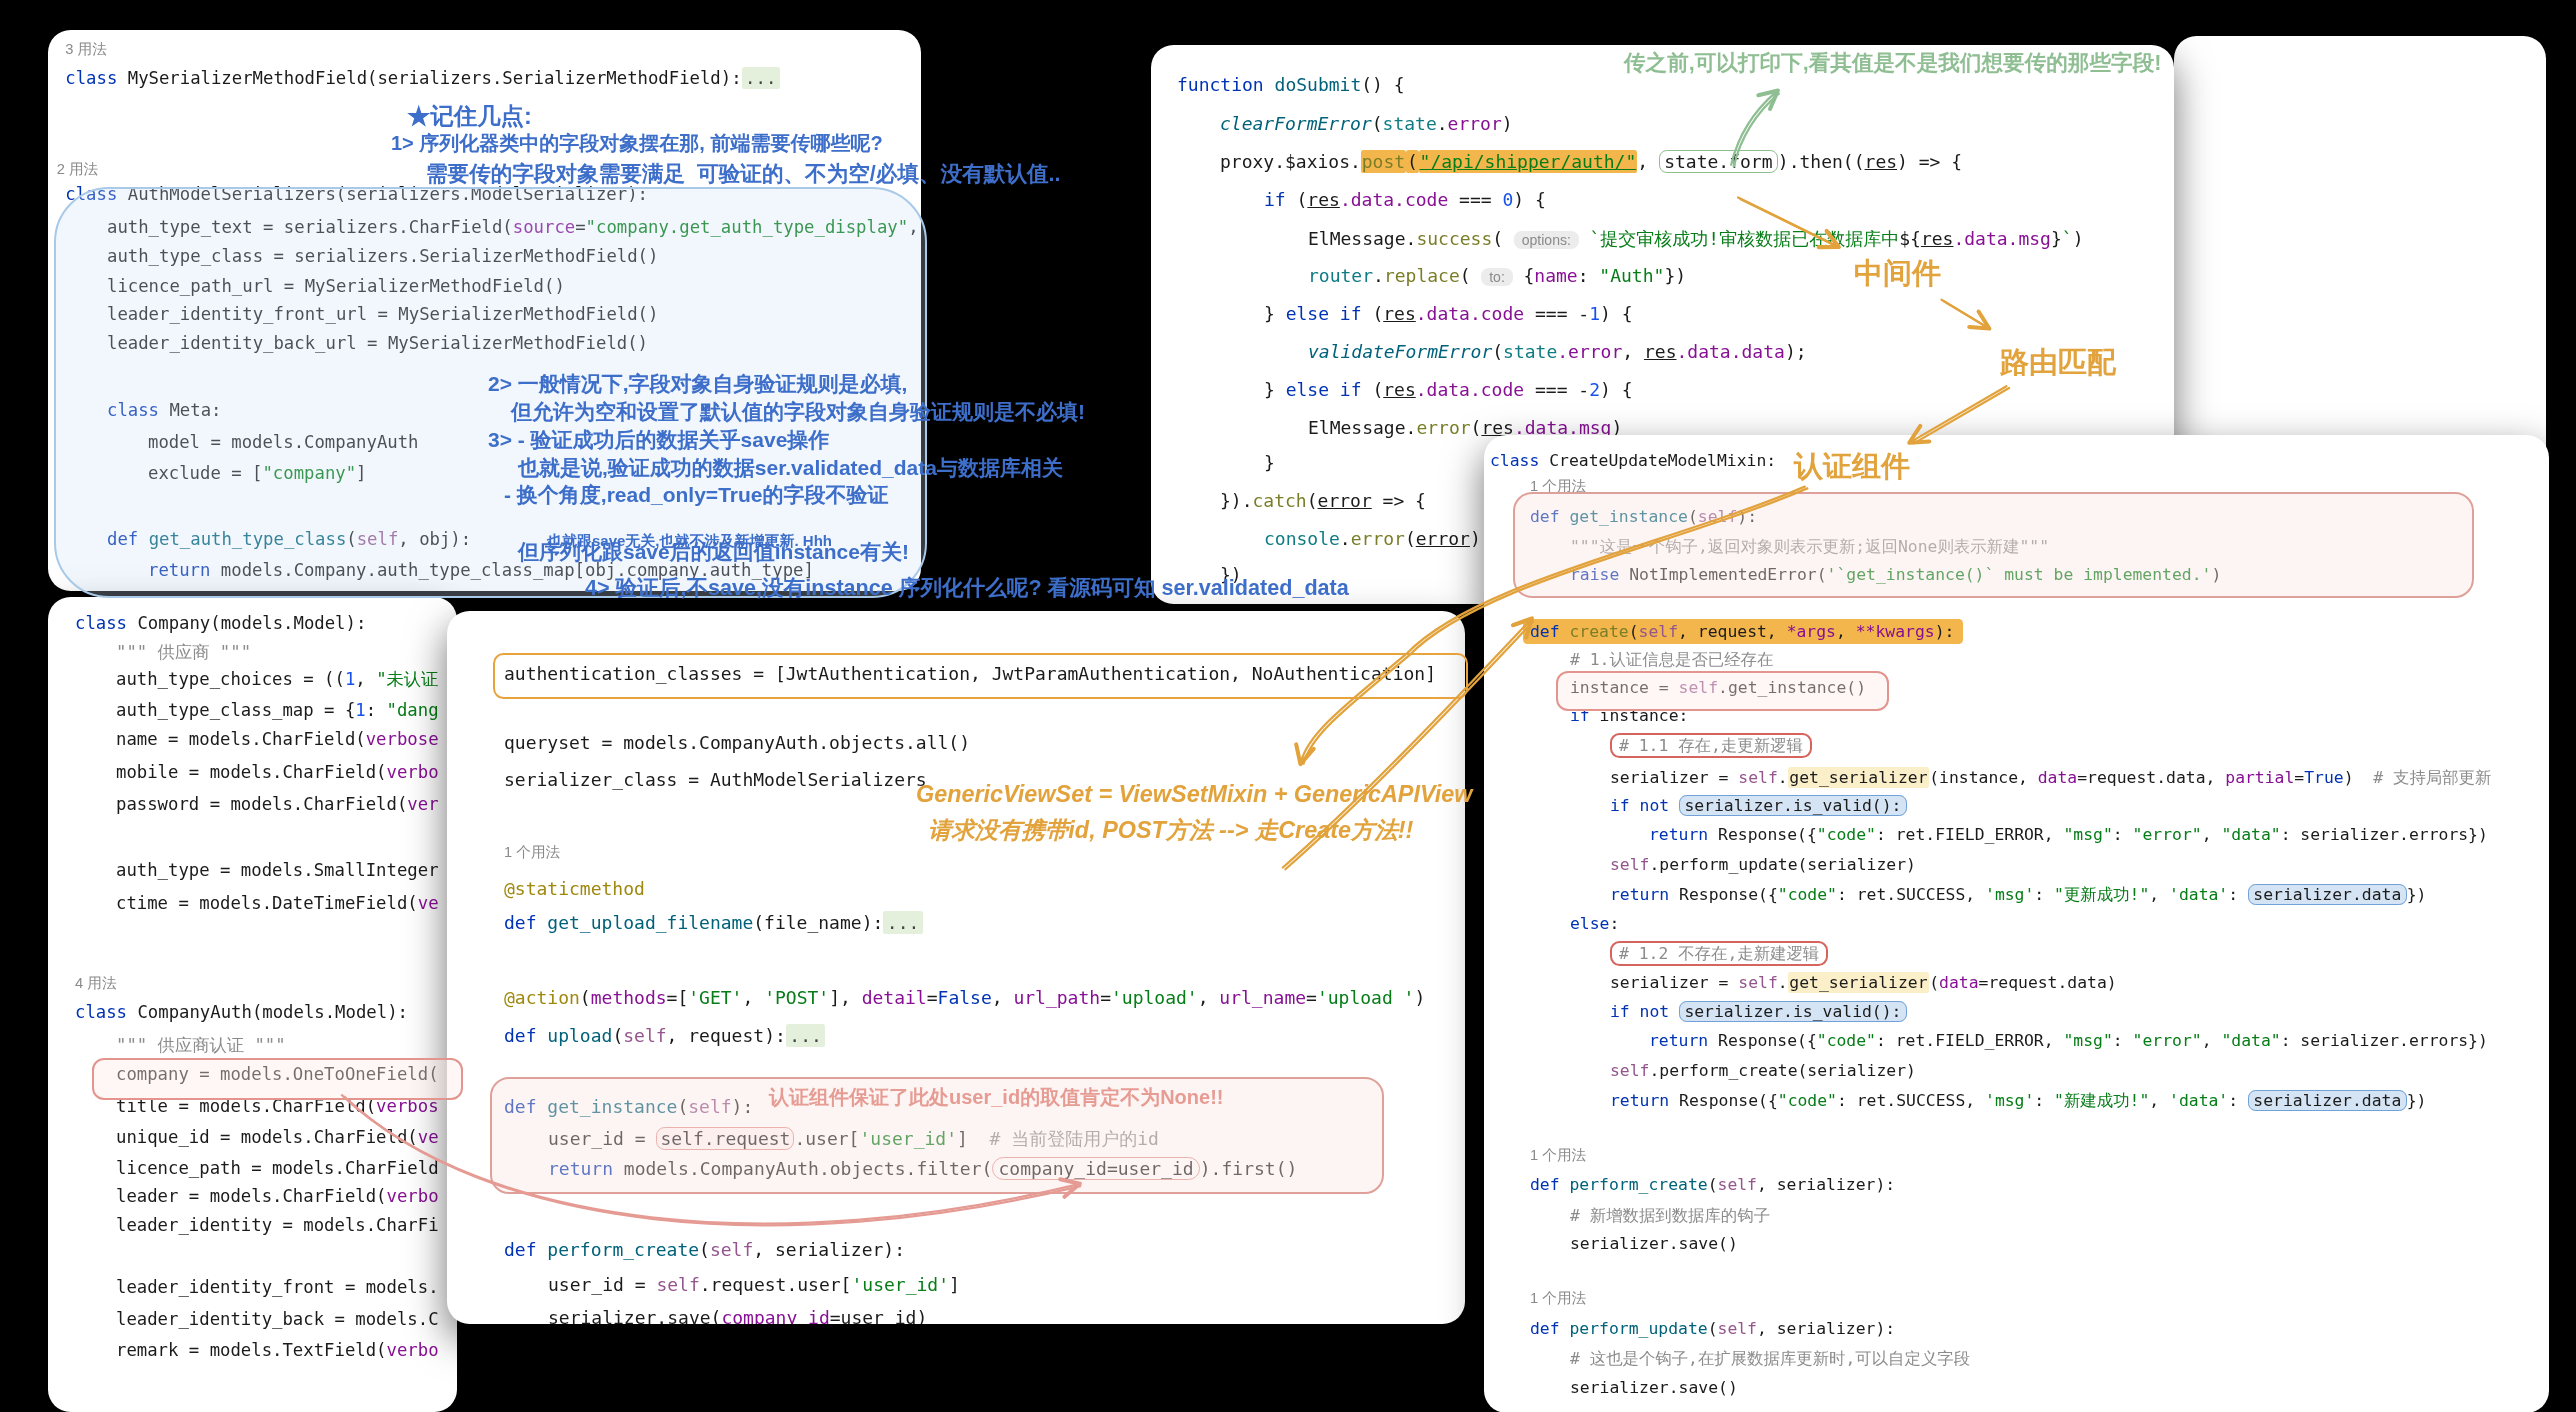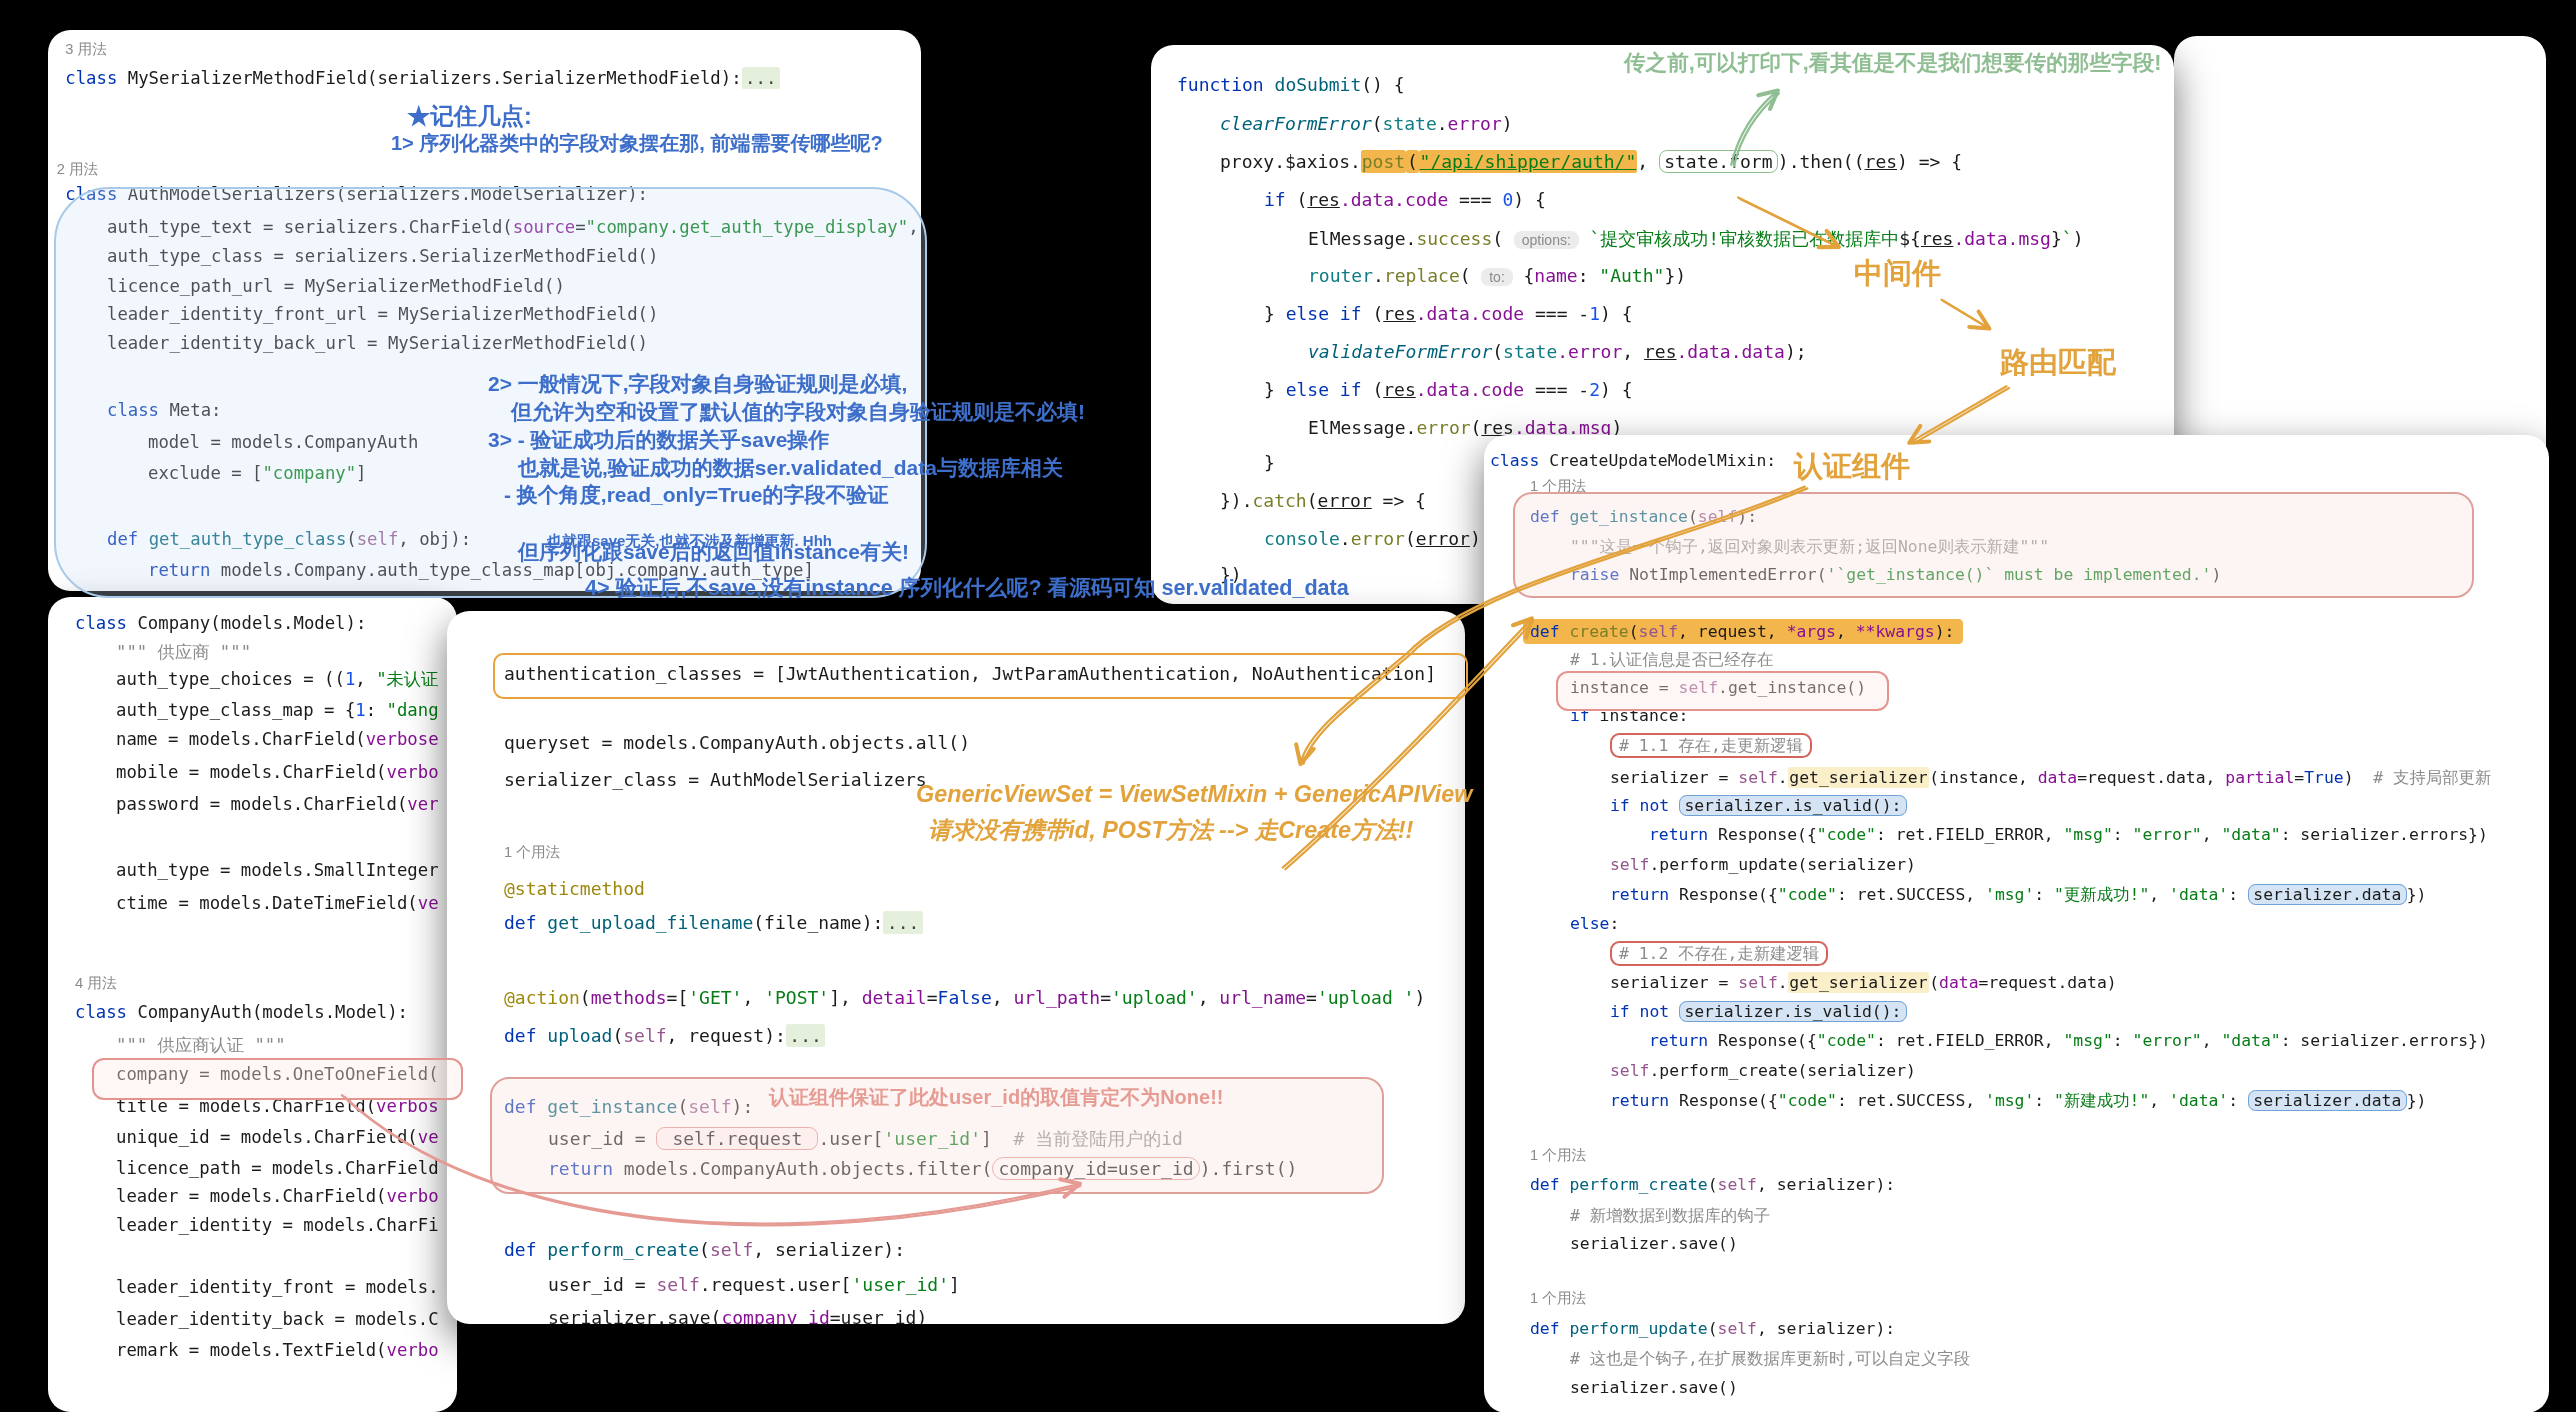--- a/index.html
+++ b/index.html
@@ -14,21 +14,21 @@
   .k{color:#0033B3}.f{color:#00627A}.fi{color:#00627A;font-style:italic}
   .s{color:#067D17}.su{color:#067D17;text-decoration:underline}
   .n{color:#1750EB}.c{color:#8C8C8C}.dc{color:#8C8C8C}
   .p{color:#871094}.sl{color:#94558D}.o{color:#7A7E27}.t{color:#0F7B82}
   .u{text-decoration:underline}.dec{color:#9E880D}.hln{color:#8F6E00}
   .hlO{background:#F3B64C;border-radius:2.6px;padding:0.9px 0.9px}
   .hlY{background:#FBEFC9;border-radius:2.6px;padding:0.9px 1.7px}
   .hlG{background:#E4F0DC;border-radius:2.6px;padding:0.9px 3.5px;color:#444}
   .boxB{background:rgba(150,187,228,.40);border:1.7px solid #70A1D7;border-radius:7.8px;padding:0 4.3px}
   .boxR{border:2.2px solid #D4645C;border-radius:9.5px;padding:0.9px 7px;color:#8C8C8C}
-  .boxP{border:1.7px solid #E2948D;border-radius:8.7px;padding:0 15px;background:rgba(252,235,233,.45)}
+  .boxP{border:1.7px solid #E2948D;border-radius:8.7px;padding:0 3px;background:rgba(252,235,233,.45)}
   .boxPo{border:1.7px solid #E2948D;border-radius:14.7px;padding:0 5.2px}
   .boxG{border:1.7px solid #8CBF8C;border-radius:7.8px;padding:0 4.3px}
   .chip{background:#ECECEC;color:#8A8A8A;border-radius:7.8px;padding:0.9px 7.8px;font-size:.78em;
         font-family:"Liberation Sans",sans-serif}
   
   .ovl{position:absolute;pointer-events:none;}
   .blobBlue{border:2.6px solid #A9C9E8;background:rgba(203,226,245,.27);border-radius:55px}
   .boxOrange{border:2.6px solid #E8A33D;border-radius:10.4px}
   .pinkBlock{border:2.6px solid #DFA09A;background:rgba(250,229,227,.38);border-radius:19px}
   .pinkBox{border:2.2px solid #E2948D;background:rgba(252,235,233,.4);border-radius:12px}
@@ -174,20 +174,21 @@
       <div class="line" style="left: 86px; top: 943px; font-size: 16.4px;"><span>serializer.save()</span></div>
     </div>
     <div class="ovl blobBlue" style="left: 54px; top: 187px; width: 869px; height: 407px; z-index: 20;"></div>
     <div class="ovl boxOrange" style="left: 493px; top: 653px; width: 971px; height: 42px; z-index: 20;"></div>
     <div class="ovl pinkBlock" style="left: 1513px; top: 492px; width: 957px; height: 102px; z-index: 20;"></div>
     <div class="ovl pinkBox" style="left: 1556px; top: 671px; width: 329px; height: 36px; z-index: 20;"></div>
     <div class="ovl pinkBlock" style="left: 490px; top: 1077px; width: 890px; height: 113px; z-index: 20;"></div>
     <div class="ovl pinkBox" style="left: 92px; top: 1058px; width: 367px; height: 38px; z-index: 20;"></div>
     <div class="note nb" style="left: 407px; top: 100px; font-size: 23.4px; z-index: 40;">★记住几点:</div>
     <div class="note nb" style="left: 391px; top: 130px; font-size: 20px; z-index: 40;">1&gt; 序列化器类中的字段对象摆在那, 前端需要传哪些呢?</div>
+    <div class="note nb" style="left: 426px; top: 159px; font-size: 21.6px; z-index: 40;">需要传的字段对象需要满足  可验证的、不为空/必填、没有默认值..</div>
     <div class="note nb" style="left: 488px; top: 370px; font-size: 21px; z-index: 40;">2&gt; 一般情况下,字段对象自身验证规则是必填,</div>
     <div class="note nb" style="left: 511px; top: 398px; font-size: 21px; z-index: 40;">但允许为空和设置了默认值的字段对象自身验证规则是不必填!</div>
     <div class="note nb" style="left: 488px; top: 426px; font-size: 21px; z-index: 40;">3&gt; - 验证成功后的数据关乎save操作</div>
     <div class="note nb" style="left: 518px; top: 454px; font-size: 21px; z-index: 40;">也就是说,验证成功的数据ser.validated_data与数据库相关</div>
     <div class="note nb" style="left: 504px; top: 481px; font-size: 21px; z-index: 40;">- 换个角度,read_only=True的字段不验证</div>
     <div class="note nb" style="left: 518px; top: 532px; font-size: 15px; z-index: 40; margin-left: 29px;">也就跟save无关,也就不涉及新增更新. Hhh</div>
     <div class="note nb" style="left: 518px; top: 538px; font-size: 21px; z-index: 40;">但序列化跟save后的返回值instance有关!</div>
     <div class="note nb" style="left: 585px; top: 573px; font-size: 21.6px; z-index: 40;">4&gt; 验证后,不save,没有instance 序列化什么呢? 看源码可知 ser.validated_data</div>
     <div class="note ng" style="left: 1624px; top: 48px; font-size: 21.6px; z-index: 40;">传之前,可以打印下,看其值是不是我们想要传的那些字段!</div>
     <div class="note no" style="left: 1854px; top: 254px; font-size: 29px; z-index: 40;">中间件</div>

